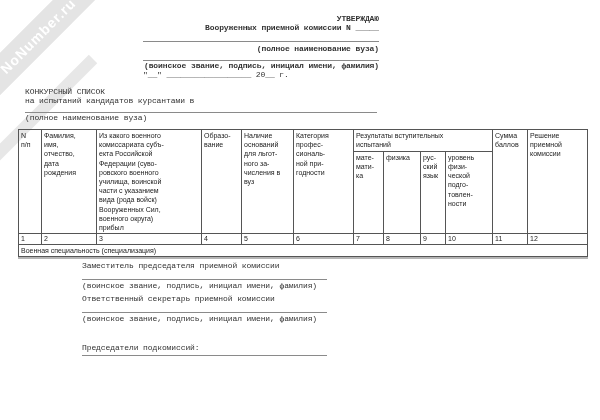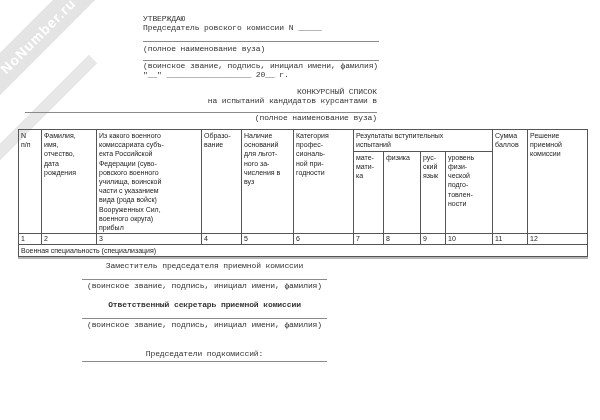--- a/index.html
+++ b/index.html
@@ -11,66 +11,66 @@
            transform:rotate(-45deg);display:flex;align-items:center;justify-content:center;z-index:1;}
   .wm-text{color:#ffffff;font-weight:bold;font-size:14px;letter-spacing:1px;
            font-family:"Liberation Sans",sans-serif;}
   .wm-band2{position:absolute;left:-35px;top:106px;width:150px;height:12px;background:#e7e7e7;
             transform:rotate(-45deg);z-index:1;}
 
   
   .mono{font-family:"Liberation Mono","DejaVu Sans Mono",monospace;font-size:8px;
         letter-spacing:-0.1px;color:#333;line-height:9px;}
   .approval{position:absolute;left:143px;top:14px;width:236px;z-index:2;}
-  .approval .c{text-align:left;}
+  .approval .c{text-align:right;font-weight:bold;}
   .rule{border-top:1px solid #8a8a8a;height:0;line-height:0;}
   .approval .rule1{margin-top:9px;}
   .approval .cap1{margin-top:2px;}
   .approval .rule2{margin-top:7px;}
   .approval .date{text-align:left;}
 
-  .title-block{position:absolute;left:25px;top:87px;width:352px;text-align:right;z-index:2;}
+  .title-block{position:absolute;left:25px;top:87px;width:352px;text-align:left;z-index:2;}
   .title-block .rule{margin-top:7px;}
 
   
   table.main{position:absolute;left:18px;top:129px;width:569px;border-collapse:collapse;
              table-layout:fixed;z-index:2;box-shadow:0 2px 0 0 #b5b5b5;}
   table.main td{border:1px solid #555;vertical-align:top;padding:1px 2px;
                 font-size:7px;line-height:9.2px;white-space:pre-line;color:#222;
                 overflow:hidden;}
   tr.h1{height:21px;}
   tr.h2{height:81px;}
   tr.nums{height:11px;}
   tr.nums td{line-height:8px;}
   tr.spec{height:12px;}
   tr.spec td{line-height:9px;}
 
   
   .sig-block{position:absolute;left:82px;top:261px;width:245px;z-index:2;}
-  .sig-block .c{text-align:center;}
+  .sig-block .c{text-align:left;}
   .sig1 .rule{margin-top:9px;}
-  .sig2 .title{margin-top:10px;font-weight:bold;}
+  .sig2 .title{margin-top:4px;}
   .sig2 .rule{margin-top:9px;}
   .sig3 .title{margin-top:20px;}
   .sig3 .rule{margin-top:3px;}
   .sig-block .cap{margin-top:1px;}
 </style>
 </head>
 <body>
 
 <div class="page">
 
   <div class="wm-band">
     <span class="wm-text">NoNumber.ru</span>
   </div>
   <div class="wm-band2"></div>
 
   <div class="approval mono">
     <div class="c">УТВЕРЖДАЮ</div>
-    <div class="c">Председатель ровского комиссии N _____</div>
+    <div class="c">Вооруженных приемной комиссии N _____</div>
     <div class="rule rule1"></div>
     <div class="c cap1">(полное наименование вуза)</div>
     <div class="rule rule2"></div>
     <div class="c">(воинское звание, подпись, инициал имени, фамилия)</div>
     <div class="date">"__" __________________ 20__ г.</div>
   </div>
 
   <div class="title-block mono">
     <div>КОНКУРСНЫЙ СПИСОК</div>
     <div>на испытаний кандидатов курсантами в</div>

